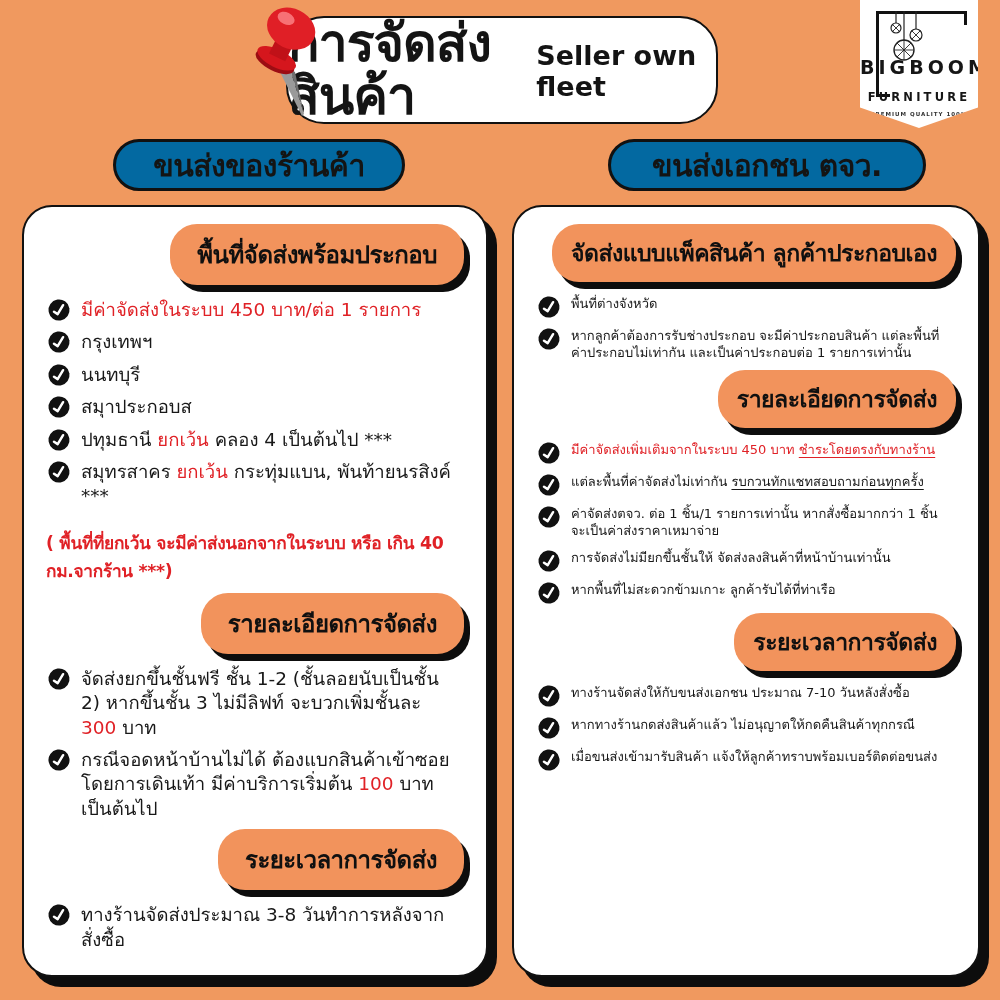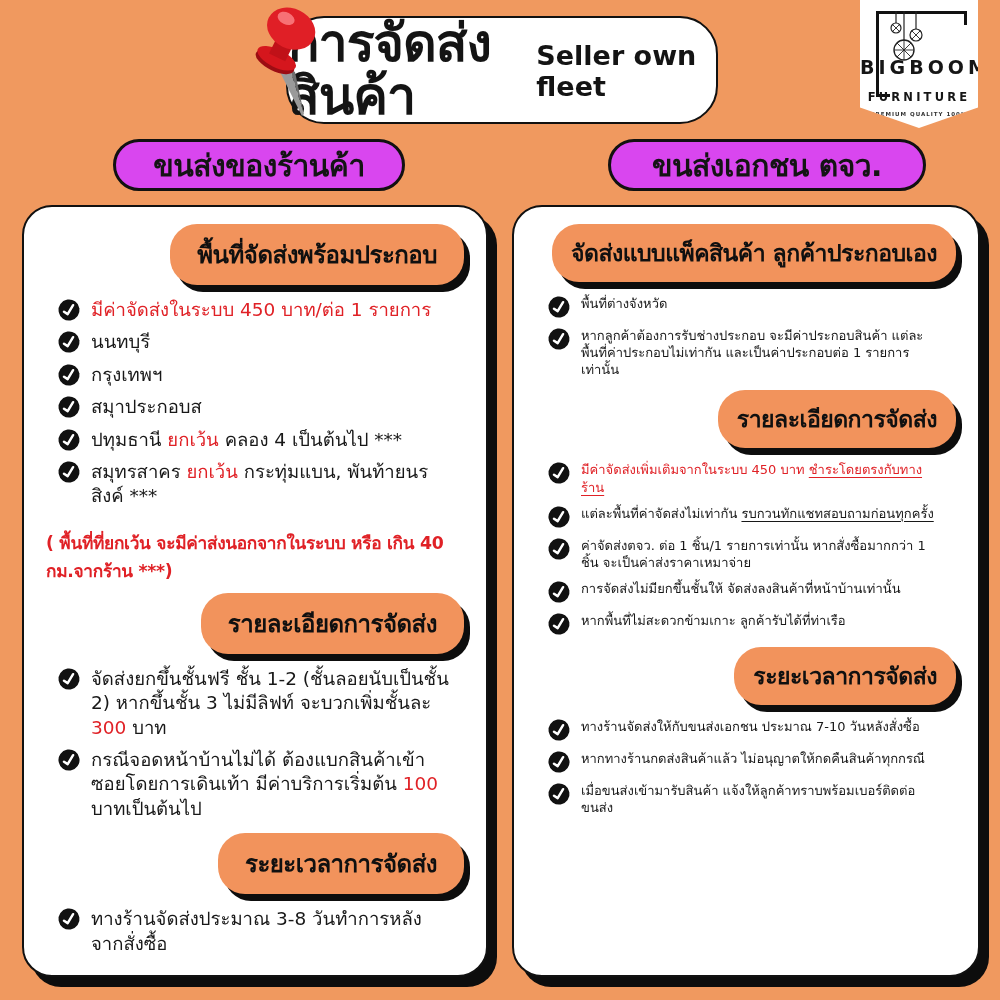--- a/index.html
+++ b/index.html
@@ -28,42 +28,42 @@
   .frame-r{position:absolute;top:11px;right:11px;width:3px;height:14px;background:#111}
   .frame-l{position:absolute;top:11px;left:16px;width:3px;height:86px;background:#111}
   .frame-b{position:absolute;top:94px;left:16px;width:14px;height:3px;background:#111}
   .ornaments{position:absolute;left:20px;top:11px;width:55px;height:52px}
   .logo-text{position:absolute;left:0;right:0;top:56px;text-align:center}
   .logo-line1{font-size:19px;font-weight:bold;letter-spacing:4px;color:#161616}
   .logo-line2{font-size:11.5px;font-weight:bold;letter-spacing:3.2px;margin-top:12px;color:#161616}
   .logo-tag{font-size:5.5px;letter-spacing:1px;margin-top:7px;color:#333;font-weight:bold}
   
   .tab{
-    position:absolute;top:139px;height:52px;background:#d946ef;border:3px solid #111;
+    position:absolute;top:139px;height:52px;background:#0369a1;border:3px solid #111;
     border-radius:30px;display:flex;align-items:center;justify-content:center;
     font-weight:bold;font-size:30px;box-sizing:border-box;padding:0 10px;letter-spacing:-0.5px;
   }
   .tab-left{left:113px;width:292px}
   .tab-right{left:608px;width:318px}
   
   .card{
     position:absolute;top:205px;height:772px;background:#fff;border:2px solid #111;
     border-radius:30px;box-shadow:9px 10px 0 #0d0d0d;box-sizing:border-box;
     padding:13px 22px 0 22px;overflow:hidden;
   }
   .card-0{left:22px;width:466px}
   .card-1{left:512px;width:468px}
   .pillwrap{text-align:right;margin:4px 0 13px}
   .pill{
     display:inline-block;background:#F2935C;border:1px solid #1a1a1a00;
     border-radius:27px;padding:10px 26px;font-size:24px;font-weight:bold;
     box-shadow:6px 7px 0 #0d0d0d;color:#101010;letter-spacing:-0.5px;
   }
   .card-1 .pill{padding:10px 18px;font-size:23px}
-  .items{list-style:none;margin:12px;padding:0}
+  .items{list-style:none;margin:2px;padding:0}
   .items li{
     display:flex;gap:11px;align-items:flex-start;
     margin-bottom:8px;font-size:18.5px;line-height:1.32;color:#181818;
   }
   .card-1 .items li{font-size:13px;margin-bottom:9px}
   .check{flex:0 0 auto;width:22px;height:22px;margin-top:1px;transform:rotate(-10deg)}
   .check svg{width:100%;height:100%;display:block}
   .txt{flex:1 1 auto}
   .red{color:#E02126}
   .ul{text-decoration:underline;text-underline-offset:3px}
@@ -130,30 +130,30 @@
           </span>
           <span class="txt"><span class="red">มีค่าจัดส่งในระบบ 450 บาท/ต่อ 1 รายการ</span></span>
         </li>
         <li>
           <span class="check">
             <svg viewBox="0 0 24 24">
               <circle cx="12" cy="12" r="11.5" fill="#111"></circle>
               <path d="M6.3 12.9l3.5 3.3 7.5-8.6" stroke="#fff" stroke-width="2.7" fill="none" stroke-linecap="round" stroke-linejoin="round"></path>
             </svg>
           </span>
+          <span class="txt"><span>กรุงเทพฯ</span></span>
+        </li>
+        <li>
+          <span class="check">
+            <svg viewBox="0 0 24 24">
+              <circle cx="12" cy="12" r="11.5" fill="#111"></circle>
+              <path d="M6.3 12.9l3.5 3.3 7.5-8.6" stroke="#fff" stroke-width="2.7" fill="none" stroke-linecap="round" stroke-linejoin="round"></path>
+            </svg>
+          </span>
           <span class="txt"><span>นนทบุรี</span></span>
-        </li>
-        <li>
-          <span class="check">
-            <svg viewBox="0 0 24 24">
-              <circle cx="12" cy="12" r="11.5" fill="#111"></circle>
-              <path d="M6.3 12.9l3.5 3.3 7.5-8.6" stroke="#fff" stroke-width="2.7" fill="none" stroke-linecap="round" stroke-linejoin="round"></path>
-            </svg>
-          </span>
-          <span class="txt"><span>กรุงเทพฯ</span></span>
         </li>
         <li>
           <span class="check">
             <svg viewBox="0 0 24 24">
               <circle cx="12" cy="12" r="11.5" fill="#111"></circle>
               <path d="M6.3 12.9l3.5 3.3 7.5-8.6" stroke="#fff" stroke-width="2.7" fill="none" stroke-linecap="round" stroke-linejoin="round"></path>
             </svg>
           </span>
           <span class="txt"><span>สมุาประกอบส</span></span>
         </li>

